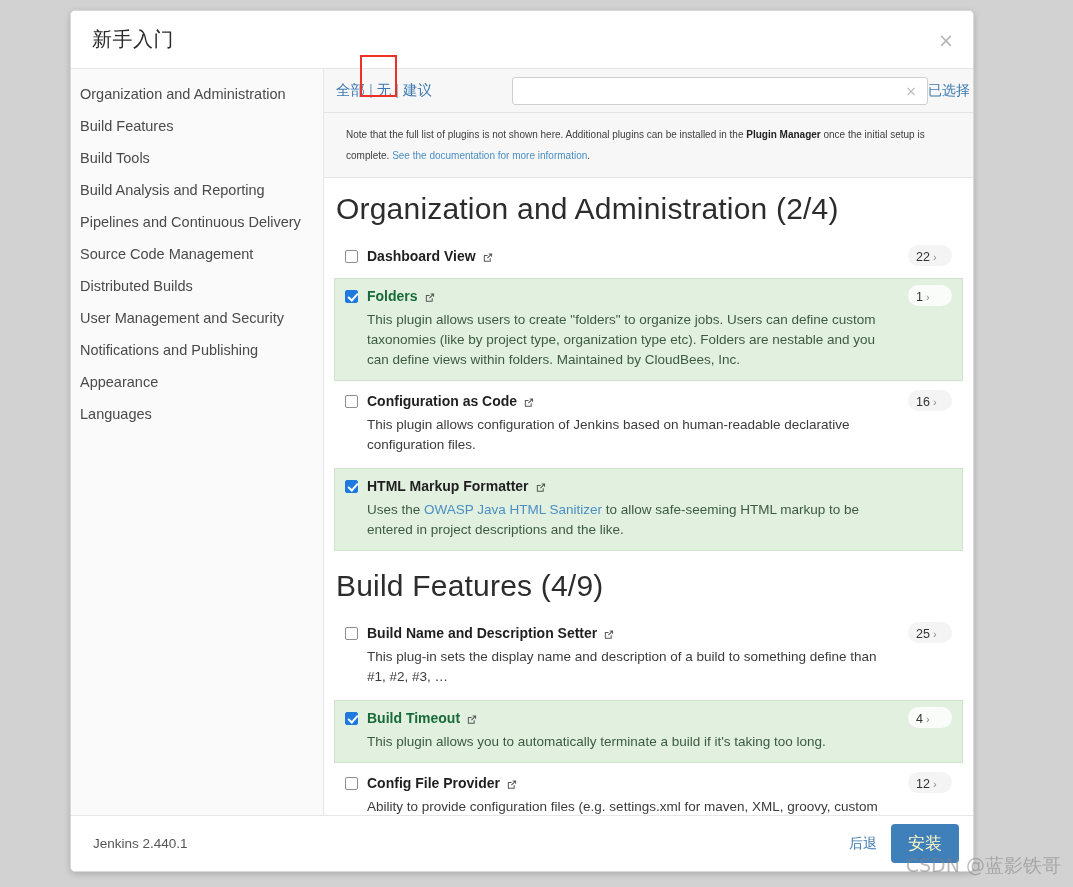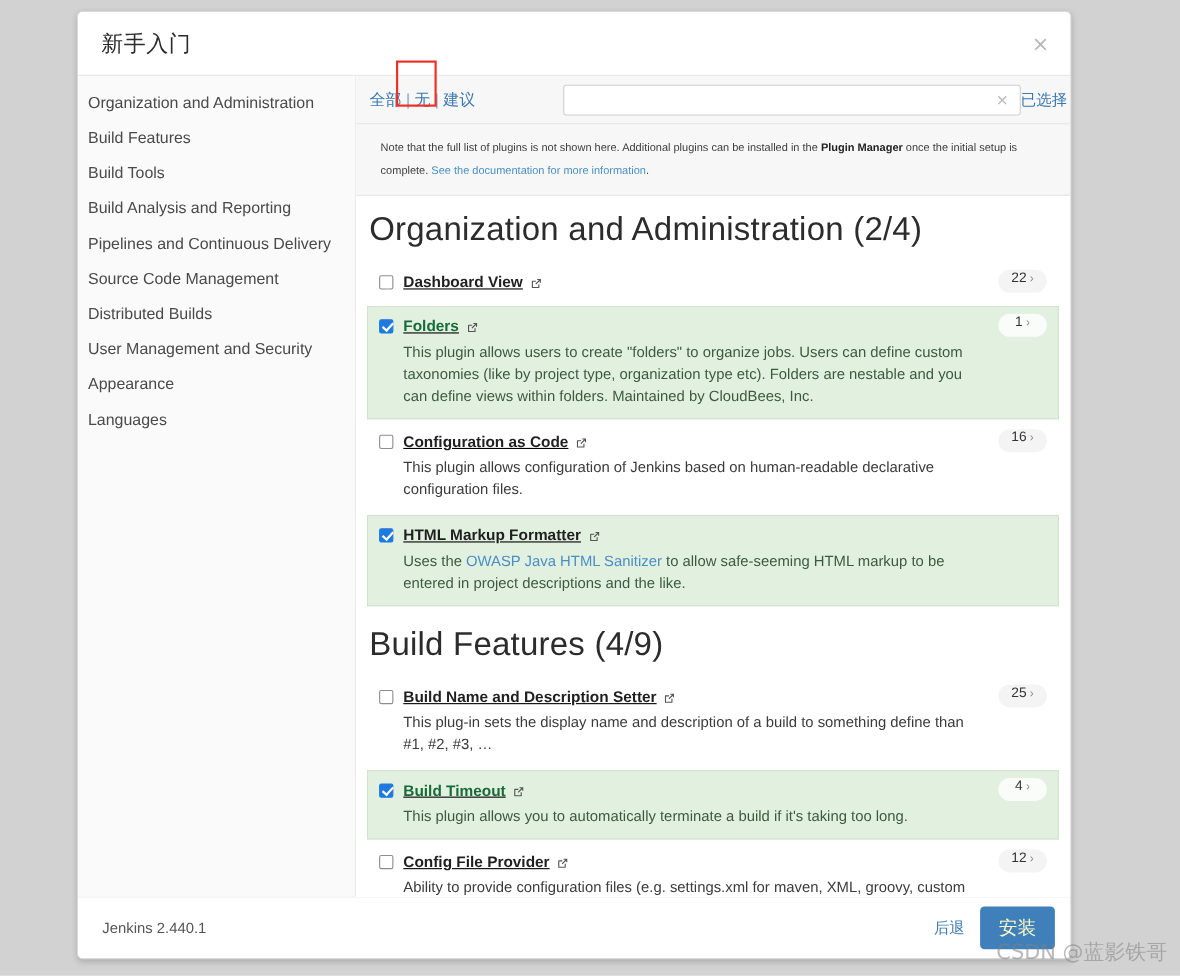--- a/index.html
+++ b/index.html
@@ -220,21 +220,20 @@
   }
   .plugin.selected {
     background: #e2f0e0;
     border-color: #cfe3cc;
   }
   .plugin-head {
     display: flex;
     align-items: center;
     min-height: 18px;
     padding-right: 70px;
-    text-decoration: underline;
   }
   .cbox {
     width: 13px;
     height: 13px;
     box-sizing: border-box;
     border: 1px solid #8d8d8d;
     border-radius: 2px;
     background: #fff;
     flex: 0 0 13px;
     margin-right: 9px;
@@ -283,26 +282,25 @@
   }
   .plugin.selected .pdesc { color: #3c5a3f; }
   .pdesc a { color: #4a8fc4; text-decoration: none; }
 
   .badge {
     position: absolute;
     right: 10px;
     top: 6px;
     min-width: 28px;
     height: 21px;
-    line-height: 14px;
+    line-height: 24px;
     background: #f4f4f4;
     border-radius: 11px;
     font-size: 12.5px;
     color: #333;
-    text-align: center;
     padding: 0 8px;
     cursor: pointer;
     white-space: nowrap;
   }
   .plugin.selected .badge { background: #fafcfa; }
   .badge .chev { color: #8a8a8a; margin-left: 3px; font-size: 11px; }
 
   
   .footer {
     flex: 0 0 55px;
@@ -380,20 +378,21 @@
 
     <div class="sidebar" id="sidebar">
         <div class="side-item"><span>Organization and Administration</span></div>
         <div class="side-item"><span>Build Features</span></div>
         <div class="side-item"><span>Build Tools</span></div>
         <div class="side-item"><span>Build Analysis and Reporting</span></div>
         <div class="side-item"><span>Pipelines and Continuous Delivery</span></div>
         <div class="side-item"><span>Source Code Management</span></div>
         <div class="side-item"><span>Distributed Builds</span></div>
         <div class="side-item"><span>User Management and Security</span></div>
+        <div class="side-item"><span>Notifications and Publishing</span></div>
         <div class="side-item"><span>Appearance</span></div>
         <div class="side-item"><span>Languages</span></div>
       </div>
 
     <div class="right">
 
       <div class="toolbar">
         <div class="filters">
           <a>全部</a><span class="sep">|</span><a>无</a><span class="sep">|</span><a>建议</a>
         </div>

